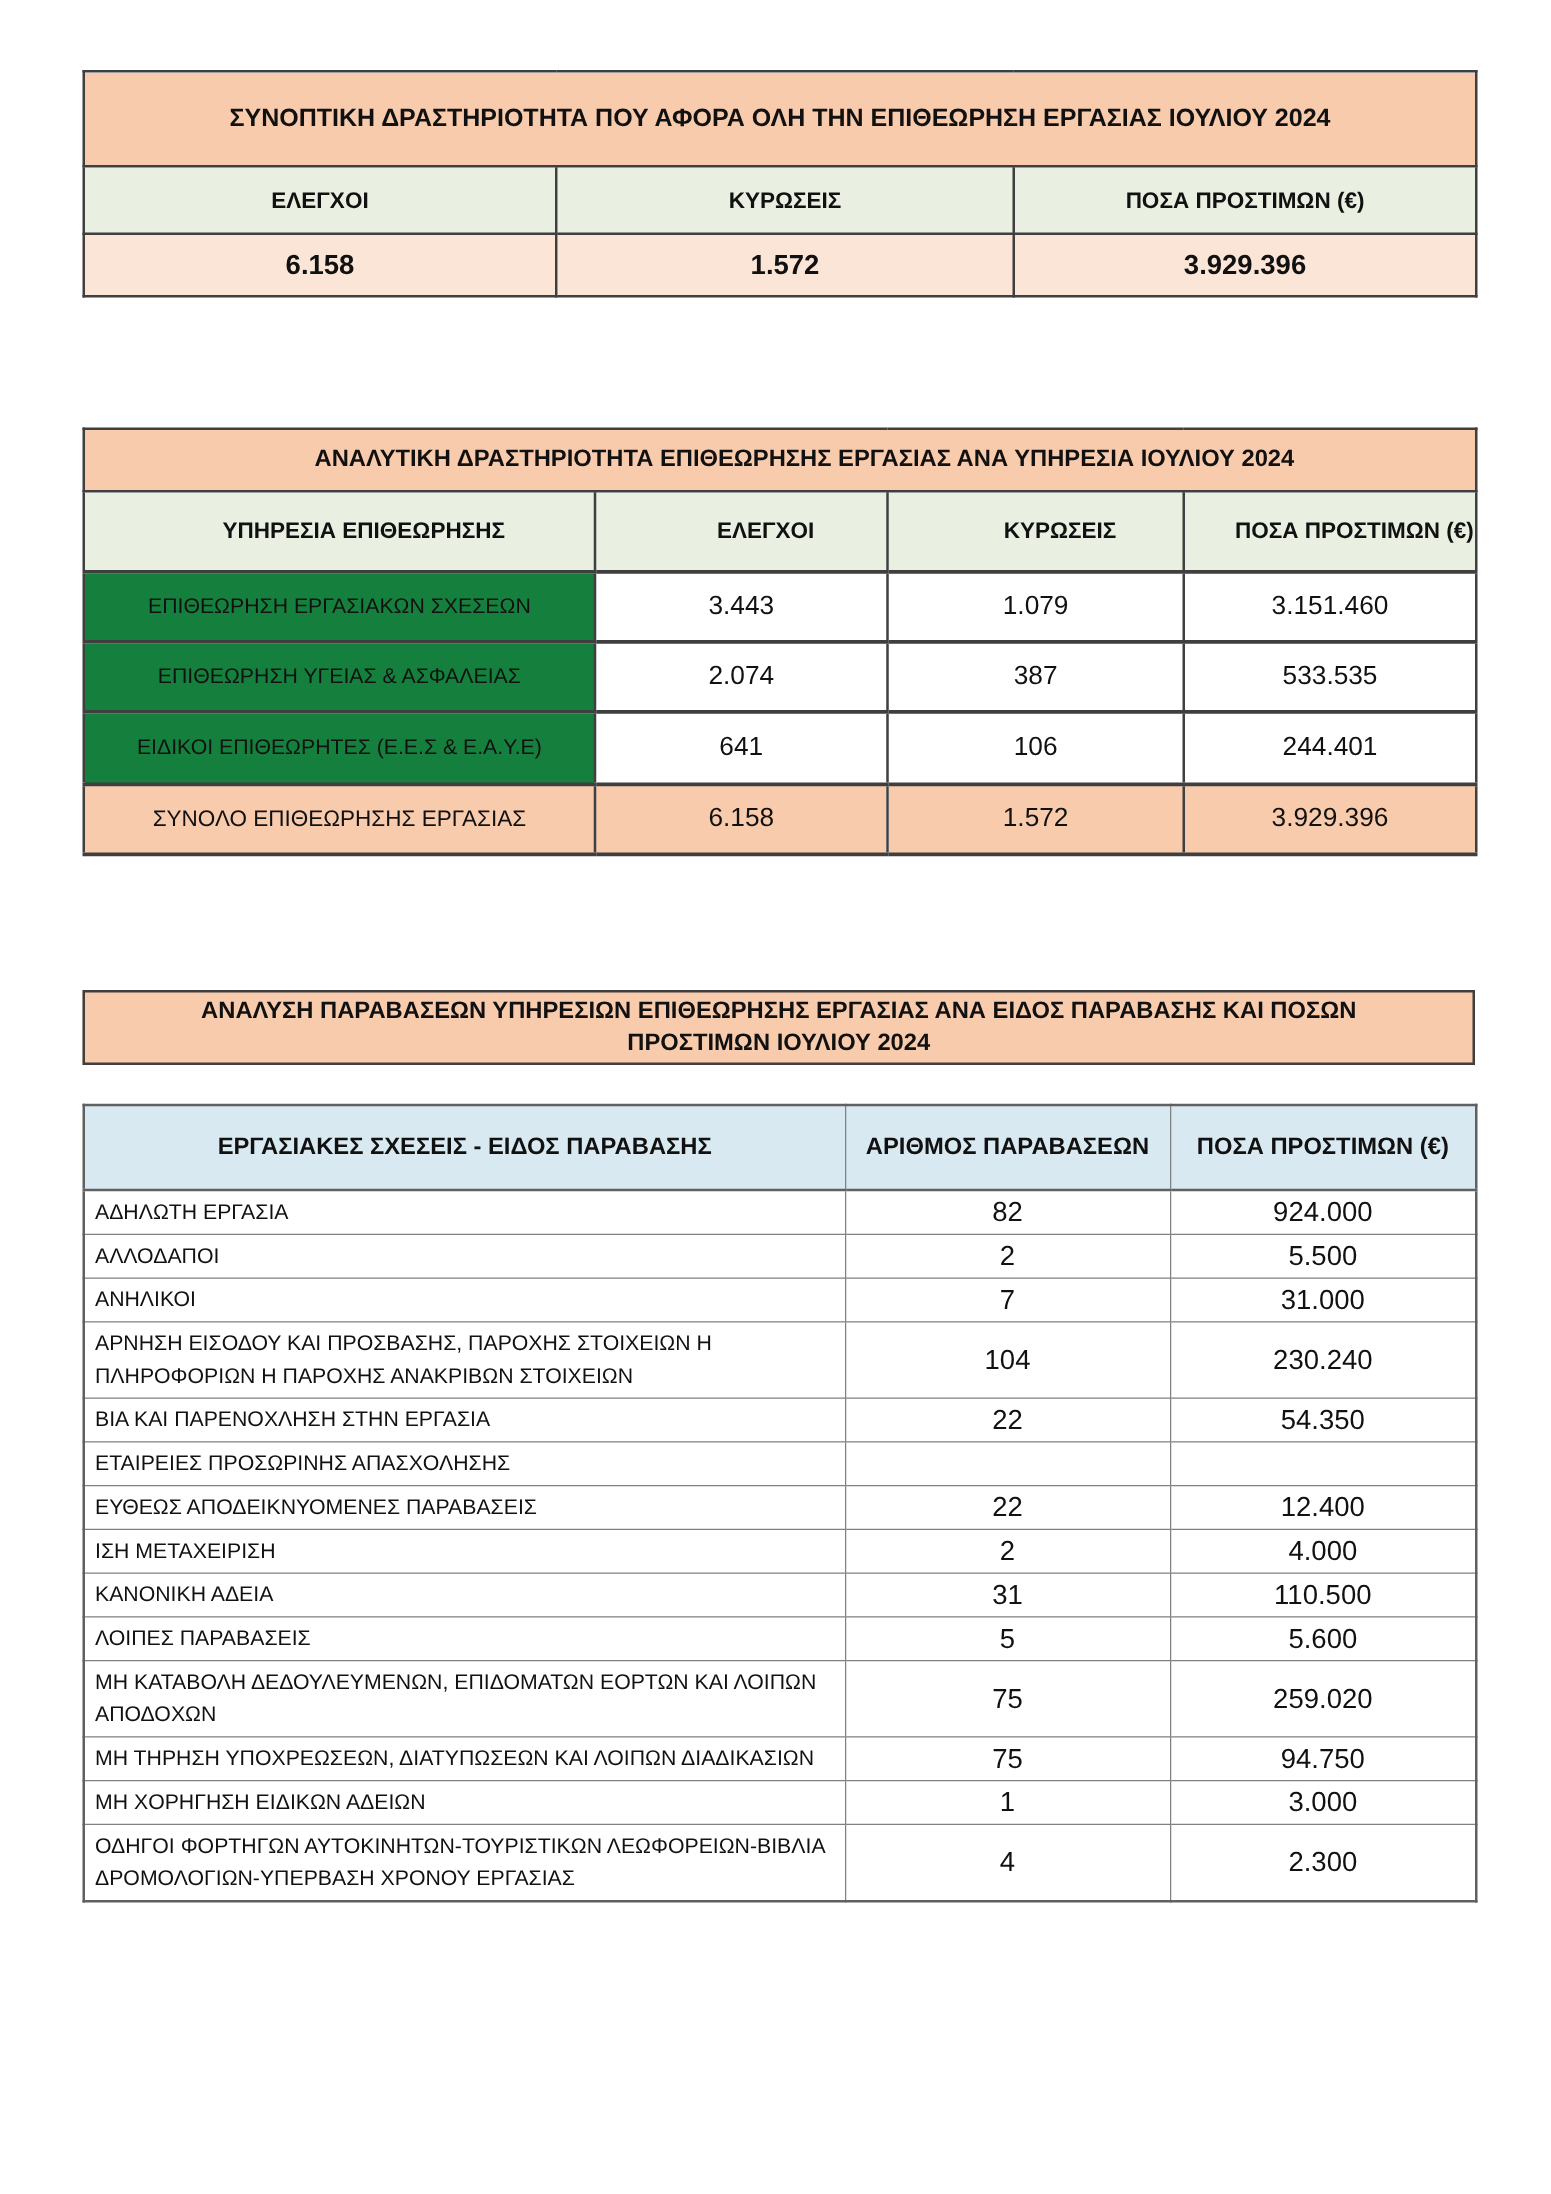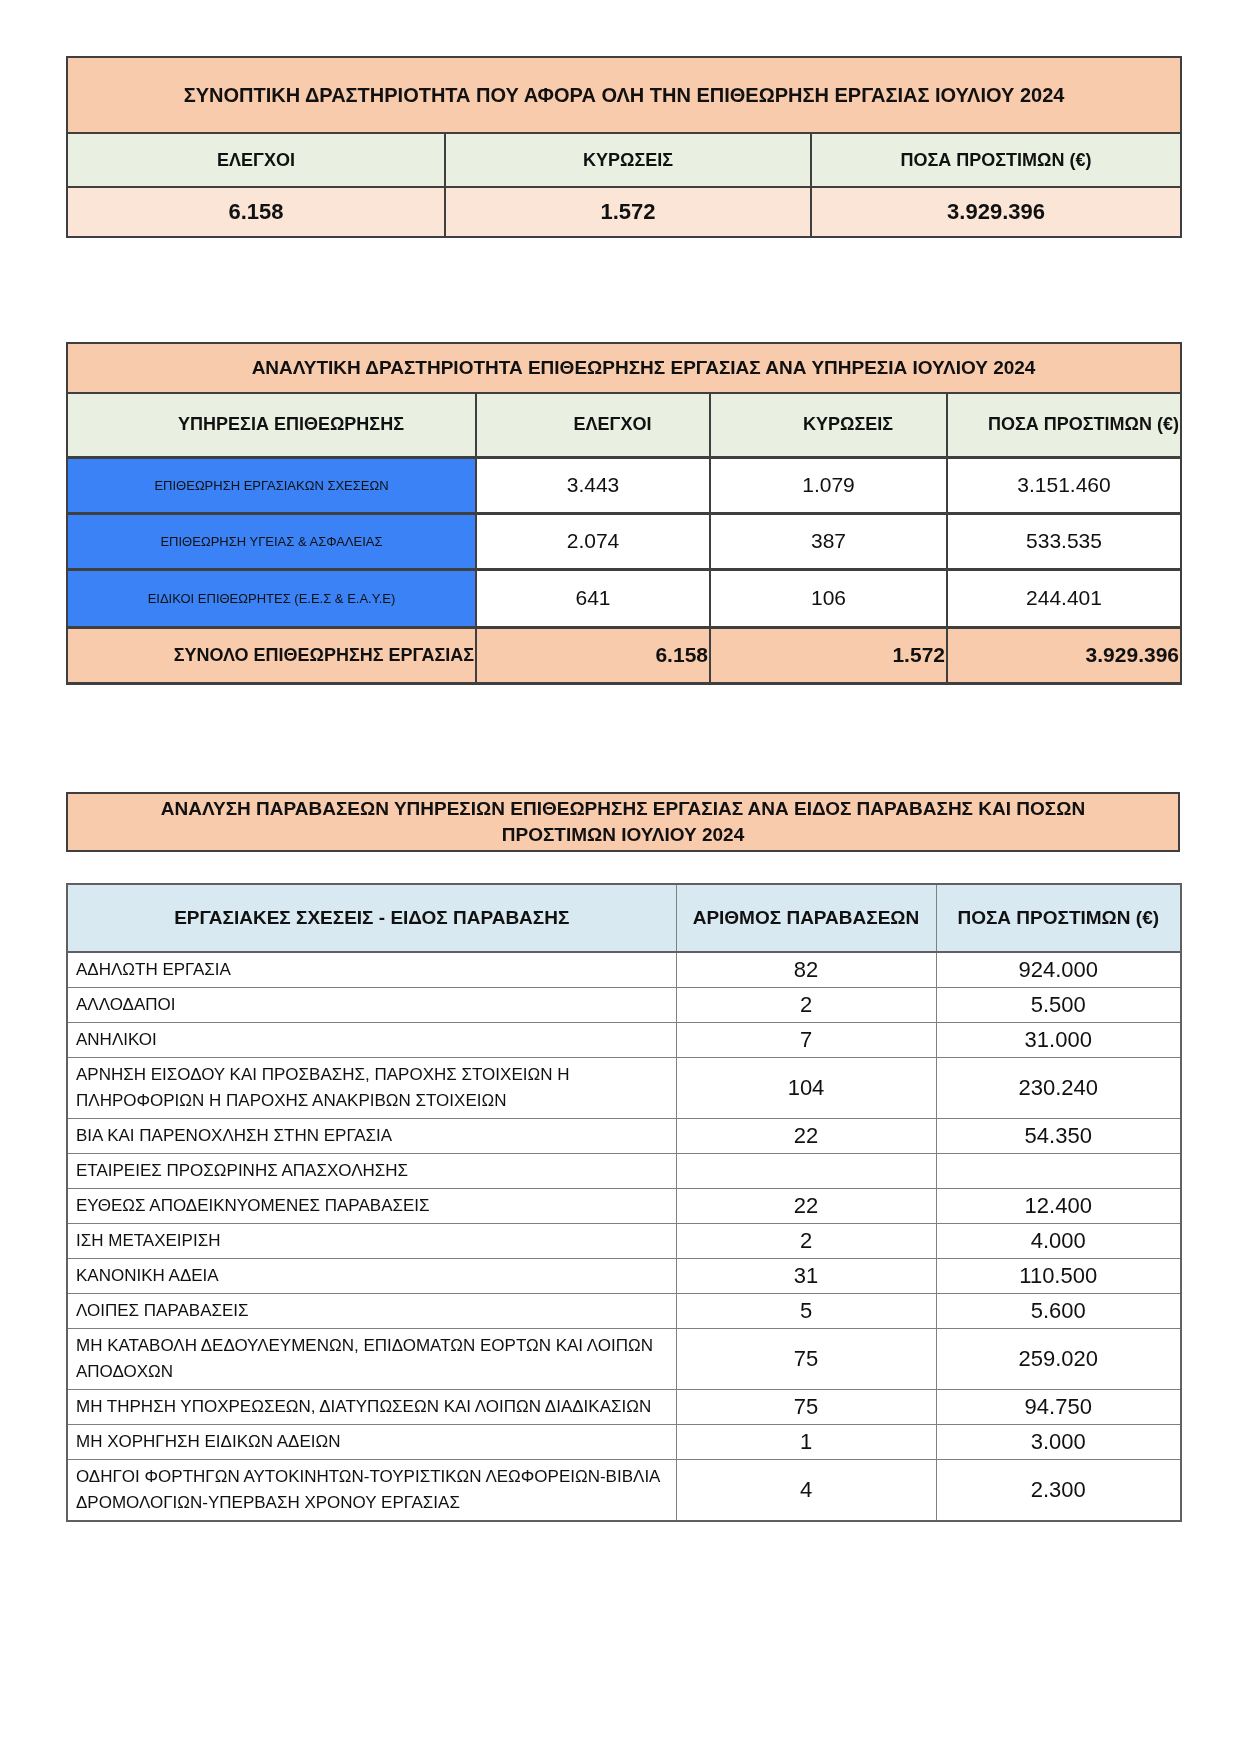--- a/index.html
+++ b/index.html
@@ -38,28 +38,28 @@
     background:var(--green);
     text-align:center;vertical-align:middle;
     font-weight:bold;font-size:18px;
   }
   .val-cell{
     background:var(--peach);
     text-align:center;vertical-align:middle;
     font-weight:bold;font-size:22px;
   }
   .svc-label{
-    background:#3b82f6;text-align:center;vertical-align:middle;
-    font-size:13px;font-weight:400;
+    background:#15803d;text-align:center;vertical-align:middle;
+    font-size:17px;font-weight:400;
   }
   .svc-num{
     background:#ffffff;text-align:center;vertical-align:middle;
     font-size:21px;font-weight:400;
   }
-  .total-row td{background:var(--orange);font-weight:bold;text-align:right;}
+  .total-row td{background:var(--orange);font-weight:normal;}
   .total-label{text-align:center;vertical-align:middle;font-size:18px;}
   .total-num{text-align:center;vertical-align:middle;font-size:21px;}
   #table2 td{border-width:3px 2px;}
   #table2 tr.hdr td, #table2 tr.ttl td{border-width:2px;padding-left:40px;}
 
   
   #table3-title{
     height:60px;background:var(--orange);
     border:2px solid var(--border-dark);
     display:flex;align-items:center;justify-content:center;

